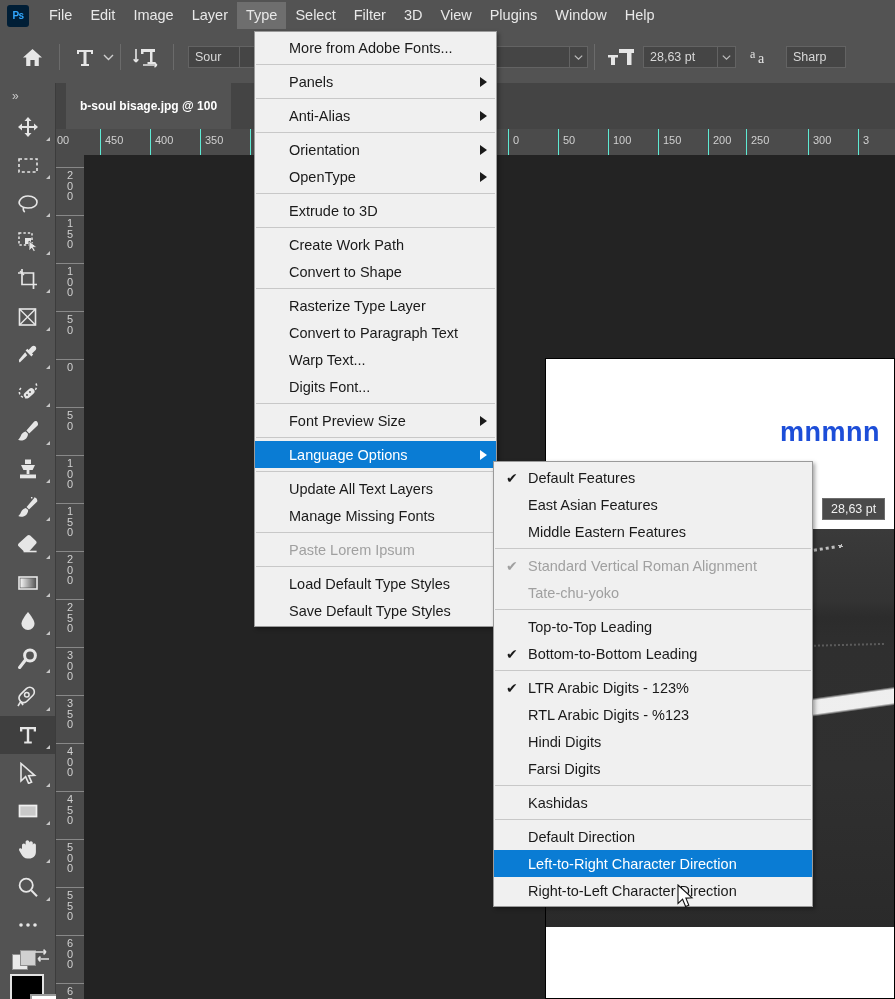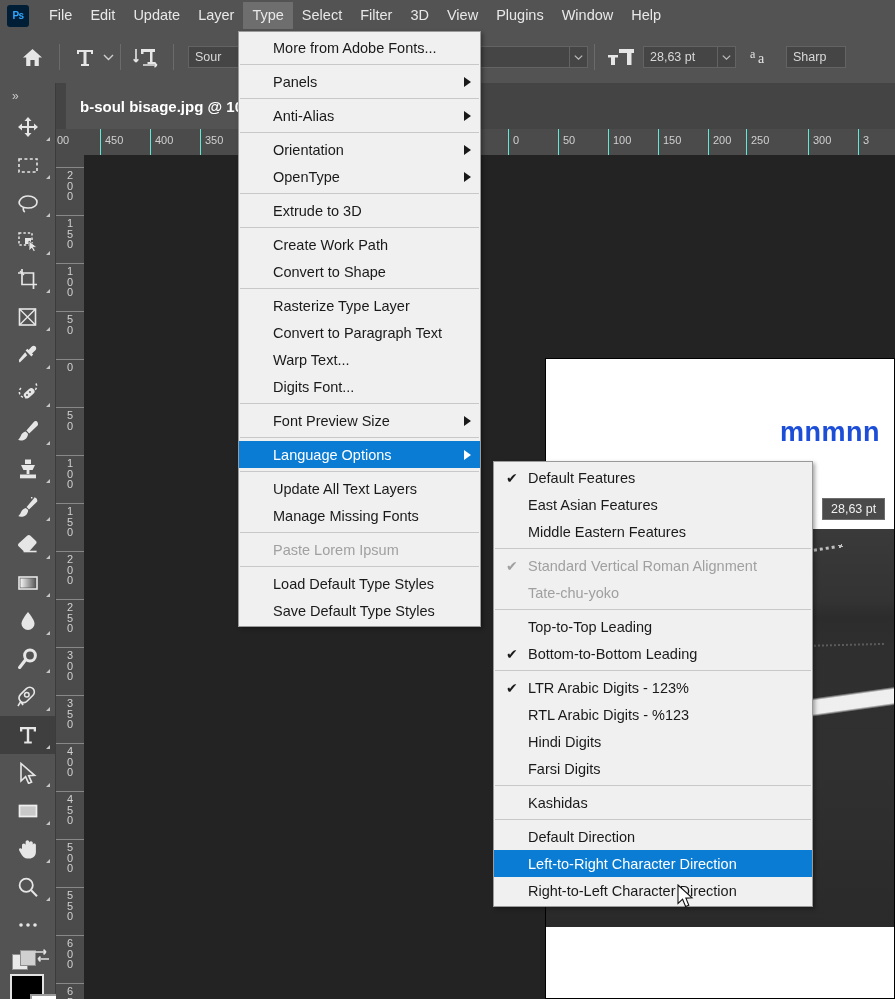--- a/index.html
+++ b/index.html
@@ -68,21 +68,21 @@
   .tool svg{display:block;}
   .swatches{position:relative;width:55px;height:60px;margin-top:4px;}
   
   #doctab{
     position:absolute;left:56px;top:83px;width:839px;height:46px;
     background:#444444;
   }
   #doctab .tabcell{
     position:absolute;left:10px;top:0;height:46px;
     display:flex;align-items:center;padding:0 14px;
-    background:#535353;color:#ffffff;font-size:15px;font-weight:bold;
+    background:#535353;color:#ffffff;font-size:12px;font-weight:bold;
     white-space:nowrap;
   }
   
   #hruler{
     position:absolute;left:56px;top:129px;width:839px;height:26px;
     background:#4b4b4b;border-bottom:1px solid #2b2b2b;overflow:hidden;
   }
   #vruler{
     position:absolute;left:56px;top:155px;width:28px;height:844px;
     background:#4b4b4b;border-right:1px solid #2b2b2b;overflow:hidden;
@@ -135,21 +135,21 @@
     position:absolute;left:822px;top:498px;
     background:#4a4a4a;border:1px solid #6d6d6d;color:#f0f0f0;
     font-size:12.5px;padding:3px 8px;white-space:nowrap;
   }
   
   .menu{
     position:absolute;background:#f0f0f0;border:1px solid #9a9a9a;
     box-shadow:2px 2px 4px rgba(0,0,0,.35);
     padding:2px 0;box-sizing:border-box;
   }
-  #type-menu{left:238px;top:31px;width:243px;}
+  #type-menu{left:254px;top:31px;width:243px;}
   #lang-menu{left:493px;top:461px;width:320px;}
   .mi{
     position:relative;height:27px;display:flex;align-items:center;
     font-size:14.5px;color:#1a1a1a;padding-left:34px;padding-right:24px;
     white-space:nowrap;
   }
   #lang-menu .mi{height:27px;}
   .mi.hl{background:#0a7cd4;color:#ffffff;}
   .mi.disabled{color:#a0a0a0;}
   .mi-sep{height:1px;background:#c8c8c8;margin:3px 1px;}
@@ -168,21 +168,21 @@
   #cursor{position:absolute;left:677px;top:884px;pointer-events:none;}
 </style>
 </head>
 <body>
 
 <div id="menubar">
   <div class="ps-logo">Ps</div>
   <div id="menubar-items" style="display:flex;align-items:center;">
       <div class="menu-item">File</div>
       <div class="menu-item">Edit</div>
-      <div class="menu-item">Update</div>
+      <div class="menu-item">Image</div>
       <div class="menu-item">Layer</div>
       <div class="menu-item open">Type</div>
       <div class="menu-item">Select</div>
       <div class="menu-item">Filter</div>
       <div class="menu-item">3D</div>
       <div class="menu-item">View</div>
       <div class="menu-item">Plugins</div>
       <div class="menu-item">Window</div>
       <div class="menu-item">Help</div>
     </div>

